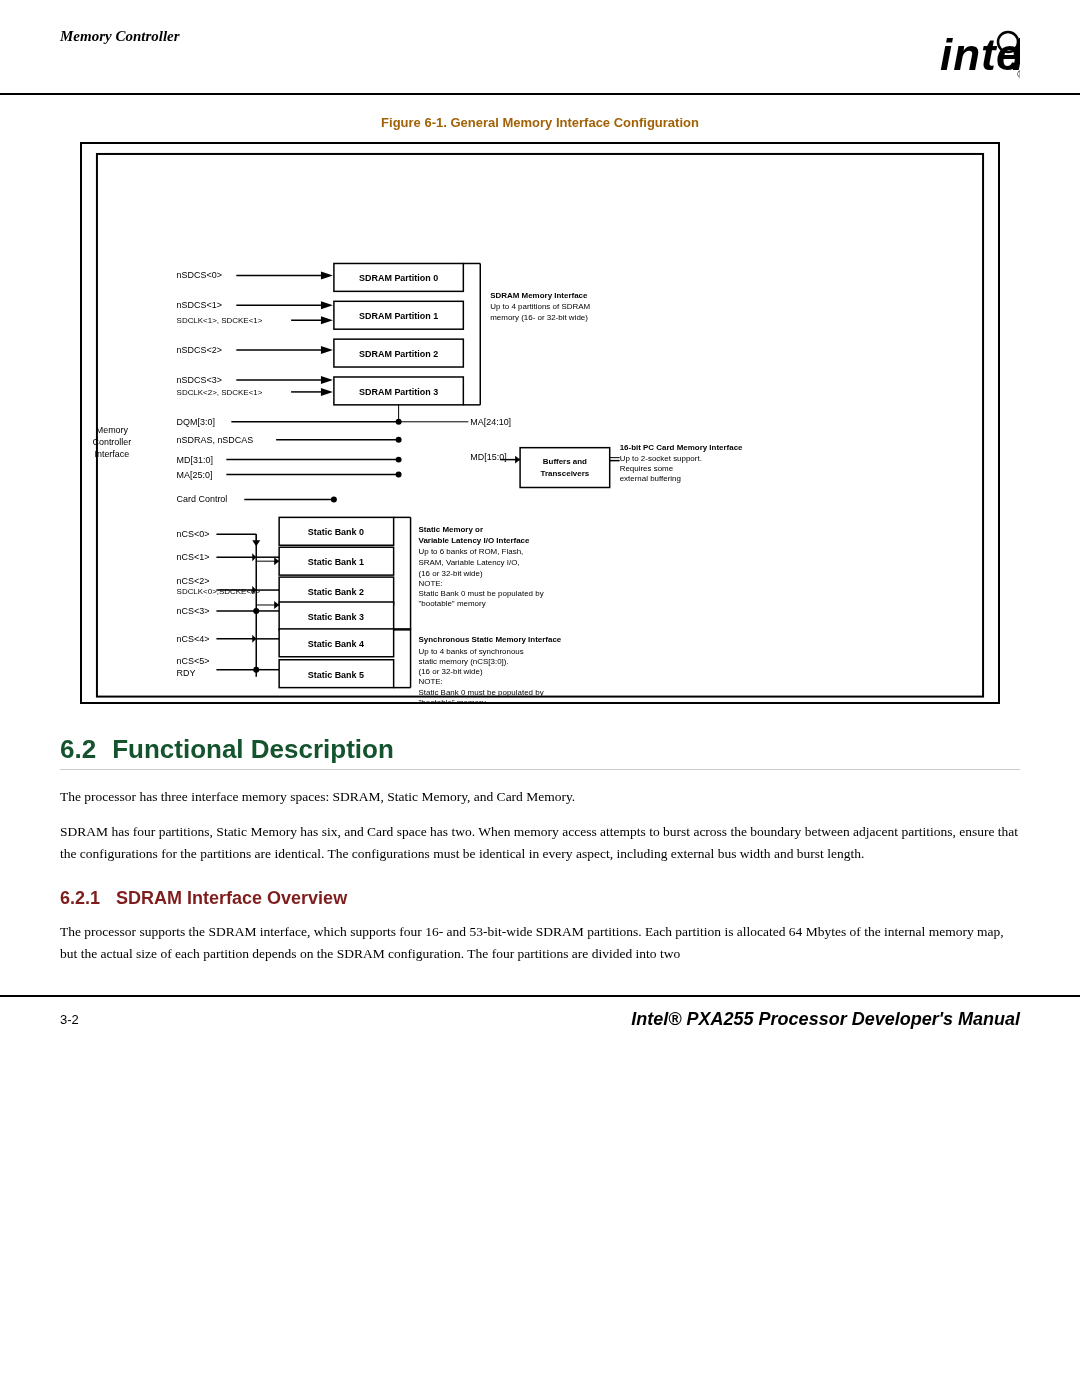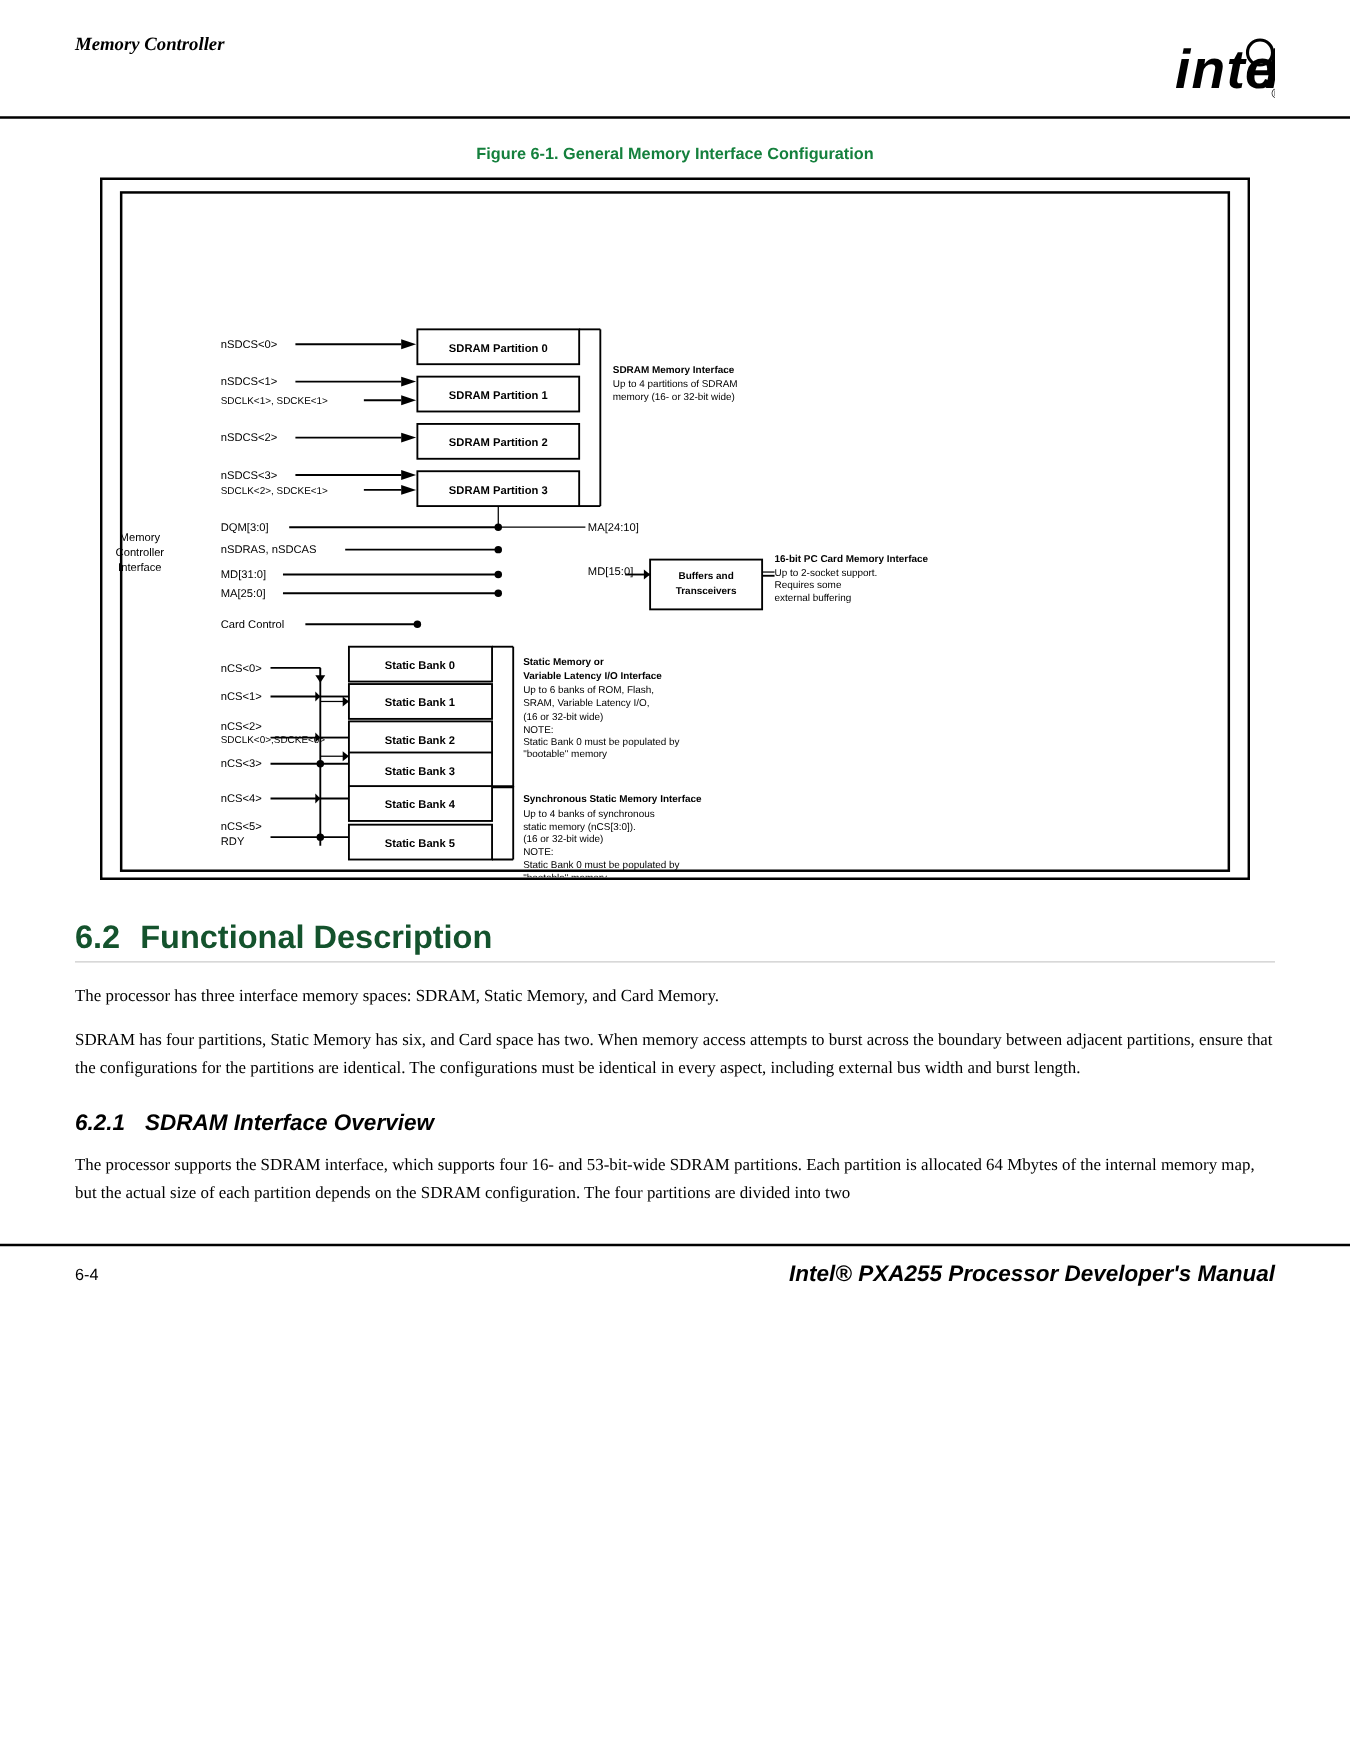--- a/index.html
+++ b/index.html
@@ -36,21 +36,21 @@
     }
 
     
     .page-content {
       padding: 0 60px;
     }
 
     
     .figure-title {
       text-align: center;
-      color: #15803d;
+      color: #a16207;
       font-size: 13px;
       font-weight: bold;
       margin-bottom: 12px;
       font-family: Arial, sans-serif;
     }
 
     
     .diagram-container {
       border: 2px solid #000;
       width: 920px;
@@ -76,24 +76,23 @@
       padding-bottom: 4px;
       border-bottom: 1px solid #ccc;
     }
     .section-number {
       margin-right: 16px;
     }
 
     .subsection-heading {
       font-size: 18px;
       font-weight: bold;
-      color: #000000;
+      color: #7f1d1d;
       font-family: Arial, sans-serif;
       margin: 24px 0 12px 0;
-      font-style: italic;
     }
 
     .body-text {
       font-size: 13.5px;
       line-height: 1.6;
       margin-bottom: 14px;
       font-family: Times New Roman, serif;
     }
 
     
@@ -331,15 +330,15 @@
 
   <div class="subsection-heading">
     <span class="section-number">6.2.1</span><span>SDRAM Interface Overview</span>
   </div>
 
   <p class="body-text">The processor supports the SDRAM interface, which supports four 16- and 53-bit-wide SDRAM partitions. Each partition is allocated 64 Mbytes of the internal memory map, but the actual size of each partition depends on the SDRAM configuration. The four partitions are divided into two</p>
 
 </div>
 
 <div class="page-footer">
-  <span class="footer-page-num">6-4</span>
+  <span class="footer-page-num">3-2</span>
   <span class="footer-manual">Intel® PXA255 Processor Developer's Manual</span>
 </div>
 
 </body></html>

